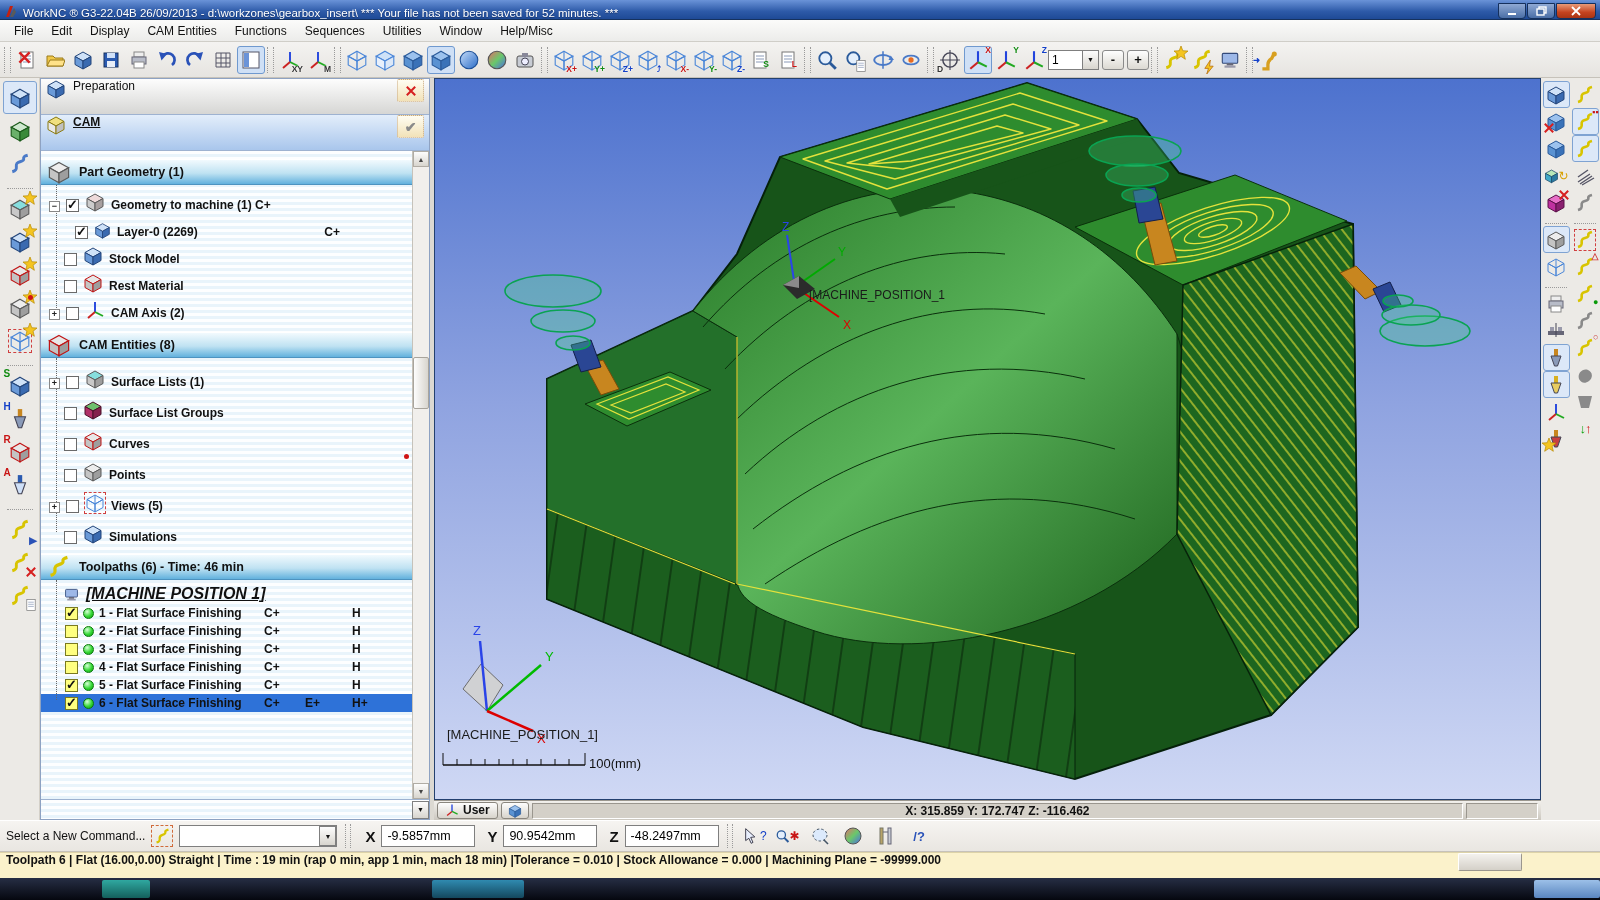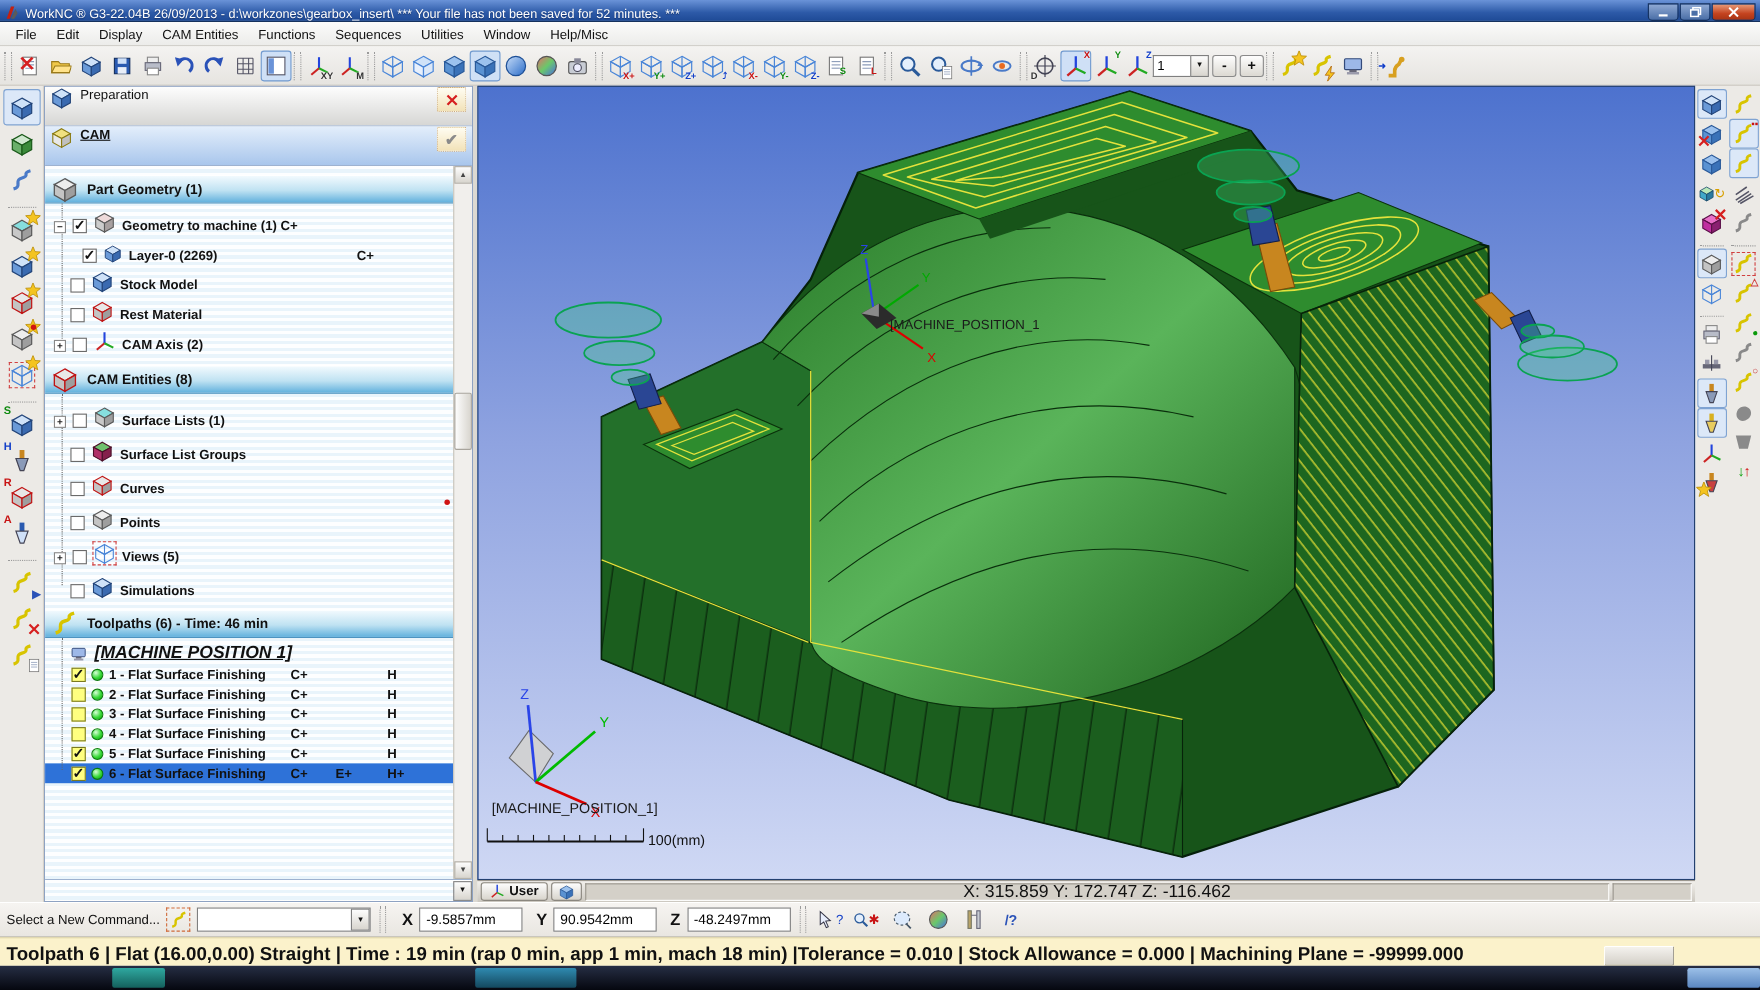--- a/index.html
+++ b/index.html
@@ -62,41 +62,41 @@
   .panel-bottom{height:20px;border-top:1px solid #9eb2d0;background:repeating-linear-gradient(180deg,#fdfeff 0 3px,#e9f4fb 3px 6px);display:flex;justify-content:flex-end;align-items:center}
   .panel-bottom .ddbtn{height:18px}
   .gapv{width:4px;background:#dcd9d2}
   
   .vpcol{width:1107px;display:flex;flex-direction:column}
   .vp{height:722px;border:1px solid #23406f;position:relative;background:#5b7fd0}
   .vp svg.canvas{position:absolute;inset:0;width:100%;height:100%}
   .vpbar{height:20px;background:linear-gradient(#f2f0ec,#ccc8c0);display:flex;align-items:center;gap:3px;padding:0 3px;border-top:1px solid #9a968e}
   .userbtn{height:17px;border:1px solid #8a867e;border-radius:3px;background:linear-gradient(#fdfdfd,#d8d4cc);display:flex;align-items:flex-start;gap:4px;padding:0 7px;font-weight:bold}
   .cubebtn{width:28px;height:17px;border:1px solid #8a867e;border-radius:3px;background:linear-gradient(#fdfdfd,#d8d4cc);display:flex;align-items:center;justify-content:center}
-  .pospanel{flex:1;height:16px;border:1px solid #9a968e;border-bottom-color:#fff;border-right-color:#fff;background:#d4d0c8;display:flex;align-items:center;justify-content:center;font-weight:normal;font-size:16px}
+  .pospanel{flex:1;height:16px;border:1px solid #9a968e;border-bottom-color:#fff;border-right-color:#fff;background:#d4d0c8;display:flex;align-items:center;justify-content:center;font-weight:bold;font-size:12px}
   .endseg{width:72px;height:16px;border:1px solid #9a968e;border-bottom-color:#fff;border-right-color:#fff;background:#d4d0c8}
   
   .rtools{flex:1;background:#eceae6;display:flex;justify-content:center;gap:2px;padding-top:3px}
   .rcol{display:flex;flex-direction:column;align-items:center}
   .rtb{width:27px;height:27px;display:flex;align-items:center;justify-content:center;border:1px solid transparent;border-radius:3px;position:relative;flex:0 0 auto}
   .rtb.active{background:#dce8f8;border-color:#7fa3d2}
   .rsep{height:8px;width:22px;border-bottom:1px dotted #9a9a9a;margin-bottom:2px}
   .rtb .ovx{position:absolute;right:-1px;bottom:-1px;font-size:9px;font-weight:bold;color:#c81414}
   .arrows2{font-weight:bold;font-size:13px;letter-spacing:-1px}
   .arrows2 .dn{color:#0aa00a}.arrows2 .up{color:#d01414}
   
   .cmdbar{height:32px;background:linear-gradient(#f6f4f1,#e9e6e1);border-top:1px solid #fff;border-bottom:1px solid #c6c2ba;display:flex;align-items:center;padding:0 6px;gap:6px}
   .cgrip{width:6px;height:24px;border-left:1px dotted #9a9a9a;border-right:1px dotted #9a9a9a;margin:0 2px}
   .combo{width:158px;height:22px;border:1px solid #7f7f7f;background:#fff;display:flex;justify-content:flex-end}
   .axlab{font-weight:bold;font-size:15px;margin-left:6px}
   .axfield{width:94px;height:22px;border:1px solid #7f7f7f;background:#fff;padding:2px 5px;font-size:12.5px;font-family:"Liberation Sans",sans-serif}
   .cbtn{width:27px;height:26px;display:flex;align-items:center;justify-content:center;border:1px solid transparent;border-radius:3px;position:relative}
   .curvebox{width:22px;height:22px;border:1px dashed #d06a3a;display:flex;align-items:center;justify-content:center}
   
-  .statusbar{height:26px;background:#fbf2cb;border-top:1px solid #ddd3a8;display:flex;align-items:flex-end;padding-left:6px;font-weight:bold;font-size:17px}
+  .statusbar{height:26px;background:#fbf2cb;border-top:1px solid #ddd3a8;display:flex;align-items:flex-start;padding-left:6px;font-weight:bold;font-size:12px}
   .statusbtn{width:64px;height:18px;margin-left:auto;border:1px solid #9a968e;border-top-color:#fff;border-left-color:#fff;background:linear-gradient(#f4f2ee,#d4d0c8);border-radius:2px}
   .statuspad{width:78px}
   
   .taskbar{height:22px;background:linear-gradient(#262e44,#05070f);position:relative}
   .tseg{position:absolute;top:2px;height:18px;border-radius:2px}
   .tseg.a{left:102px;width:48px;background:linear-gradient(#2fa8a0,#14605c)}
   .tseg.b{left:432px;width:92px;background:linear-gradient(#2f8ab0,#14485e)}
   .tseg.c{right:0;width:66px;background:linear-gradient(#9cc0e8,#5a86c0)}
   
   .ic14{width:14px;height:14px}.ic16{width:17px;height:17px}.ic20{width:20px;height:20px}.ic22{width:22px;height:22px}.ic24{width:24px;height:24px}

